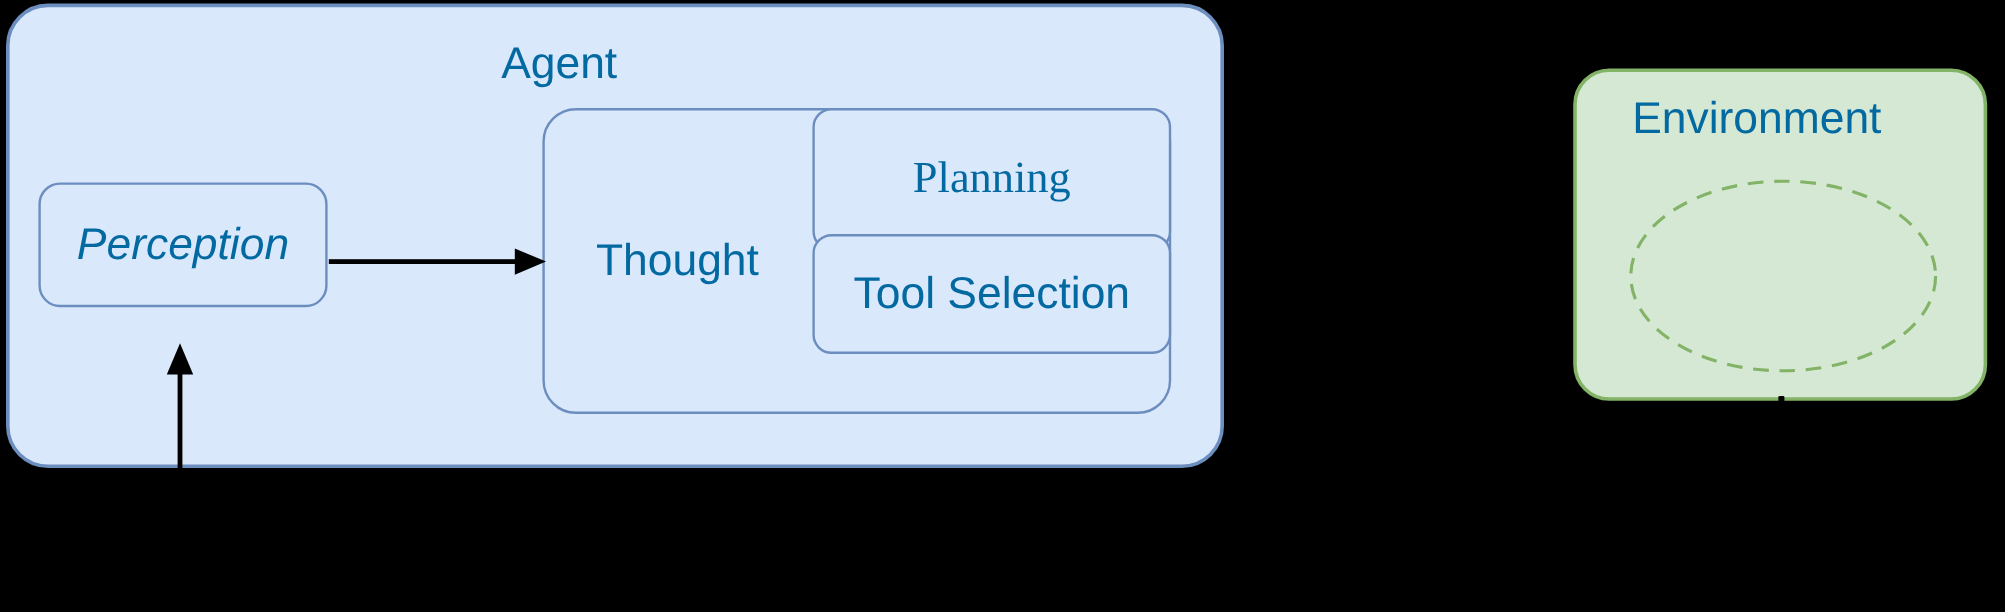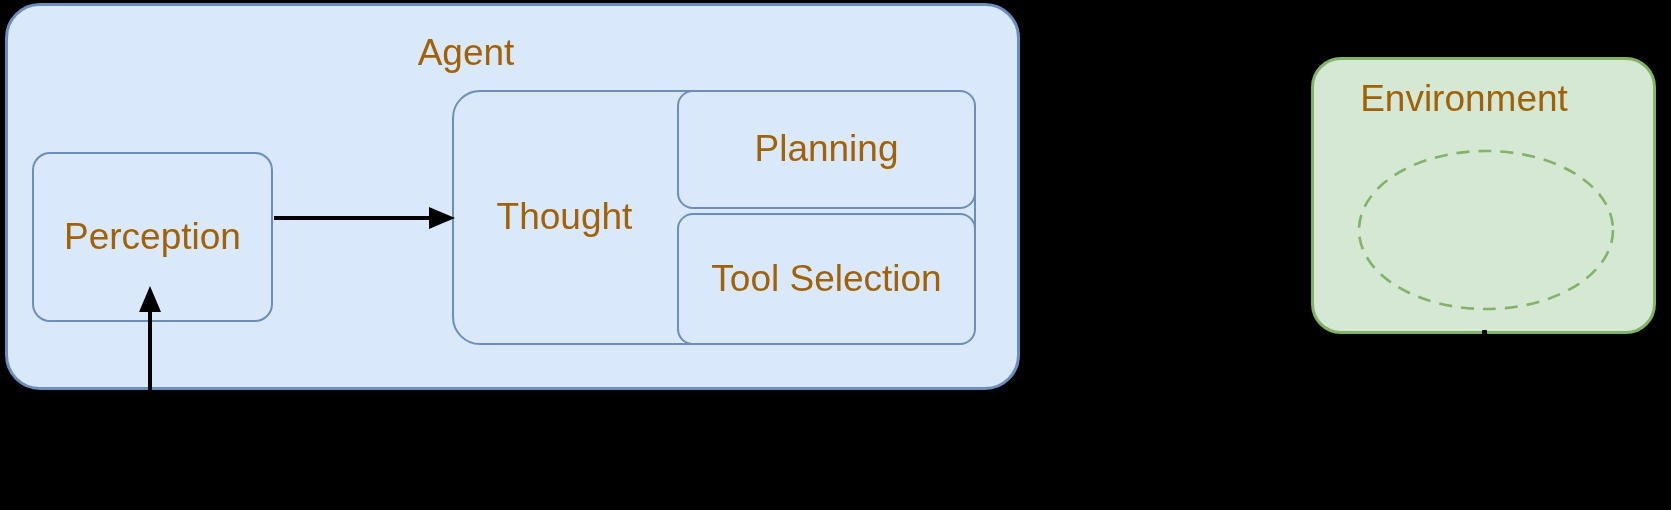--- a/index.html
+++ b/index.html
@@ -6,21 +6,21 @@
     margin: 0;
     padding: 0;
     background: #000000;
   }
   #canvas {
     position: relative;
     width: 1671px;
     height: 510px;
     background: #000000;
     font-family: "Liberation Sans", sans-serif;
-    color: #a16207;
+    color: #0369a1;
     overflow: hidden;
   }
   .node {
     position: absolute;
     box-sizing: border-box;
     display: flex;
     align-items: center;
     justify-content: center;
     font-size: 37px;
     line-height: 1.2;
@@ -31,36 +31,38 @@
   .green-fill { background: #d5e8d4; }
 
   .agent-box {
     left: 5px; top: 3px; width: 1015px; height: 387px;
     border: 3px solid #6c8ebf; border-radius: 35px;
   }
   .agent-label {
     left: 366px; top: 33px; width: 200px; height: 40px;
   }
   .perception-box {
-    left: 32px; top: 152px; width: 241px; height: 170px;
+    left: 32px; top: 152px; width: 241px; height: 104px;
     border-radius: 18px;
+    font-style: italic;
   }
   .thought-box {
     left: 452px; top: 90px; width: 524px; height: 255px;
     border-radius: 28px;
   }
   .thought-label {
     left: 452px; top: 90px; width: 225px; height: 255px;
   }
   .planning-box {
     left: 677px; top: 90px; width: 299px; height: 119px;
     border-radius: 16px;
+    font-family: Liberation Serif, serif;
   }
   .tool-box {
-    left: 677px; top: 213px; width: 299px; height: 132px;
+    left: 677px; top: 195px; width: 299px; height: 100px;
     border-radius: 16px;
   }
   .env-box {
     left: 1311px; top: 57px; width: 345px; height: 277px;
     border: 3.5px solid #82b366; border-radius: 30px;
   }
   .env-label {
     left: 1311px; top: 78px; width: 306px; height: 42px;
   }
   .ellipse-layer {

